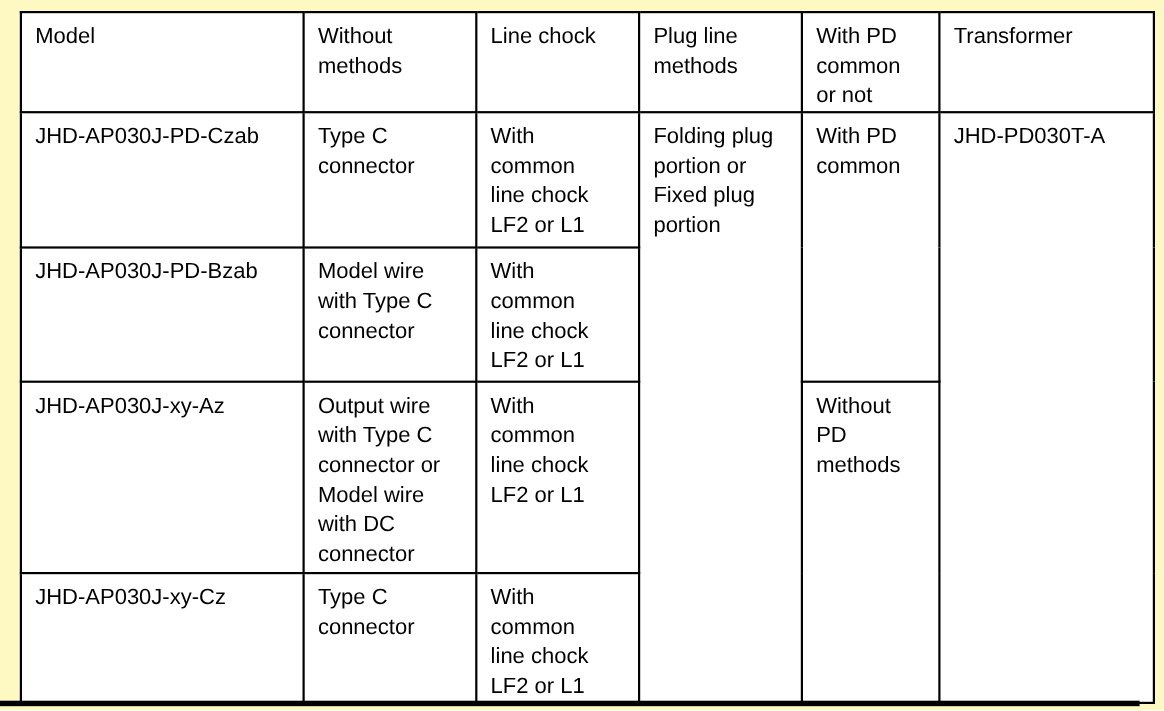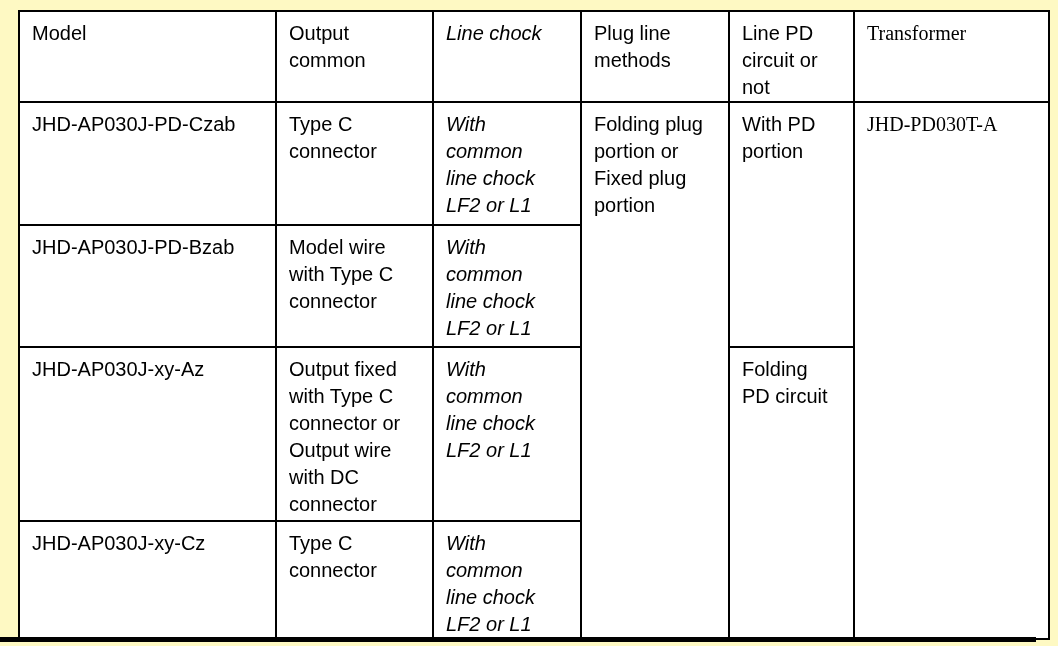--- a/index.html
+++ b/index.html
@@ -33,25 +33,25 @@
     text-align: left;
     font-weight: normal;
     font-size: 20px;
     line-height: 27px;
     padding: 8px 10px 0 12px;
     color: #000000;
     background: #ffffff;
   }
   .inner { display: block; }
   .inner-output      { max-width: 118px; }
-  .inner-chock       { max-width: 108px; font-style: italic; }
+  .inner-chock       { max-width: 108px; }
   .inner-plug        { max-width: 122px; }
   .inner-pd          { max-width: 92px;  }
   .inner-model       { max-width: 240px; }
-  .inner-transformer { max-width: 178px; font-family: Liberation Serif, serif; }
+  .inner-transformer { max-width: 178px; }
   tr.row-header { height: 88px; }
   tr.row-1 { height: 123px; }
   tr.row-2 { height: 122px; }
   tr.row-3 { height: 174px; }
   tr.row-4 { height: 117px; padding-left: 21px; }
   .thick-rule {
     position: absolute;
     left: 0;
     top: 637px;
     width: 1036px;
@@ -72,30 +72,30 @@
       <col style="width:148px">
       <col style="width:125px">
       <col style="width:195px">
     </colgroup>
     <thead>
       <tr class="row-header">
         <th>
           <span class="inner inner-model">Model</span>
         </th>
         <th>
-          <span class="inner inner-output">Output common</span>
+          <span class="inner inner-output">Without methods</span>
         </th>
         <th>
           <span class="inner inner-chock">Line chock</span>
         </th>
         <th>
           <span class="inner inner-plug">Plug line methods</span>
         </th>
         <th>
-          <span class="inner inner-pd">Line PD circuit or not</span>
+          <span class="inner inner-pd">With PD common or not</span>
         </th>
         <th>
           <span class="inner inner-transformer">Transformer</span>
         </th>
       </tr>
     </thead>
     <tbody>
       <tr class="row-1">
         <td>
           <span class="inner inner-model">JHD-AP030J-PD-Czab</span>
@@ -103,21 +103,21 @@
         <td>
           <span class="inner inner-output">Type C connector</span>
         </td>
         <td>
           <span class="inner inner-chock">With common line chock LF2 or L1</span>
         </td>
         <td rowspan="4">
           <span class="inner inner-plug">Folding plug portion or Fixed plug portion</span>
         </td>
         <td rowspan="2">
-          <span class="inner inner-pd">With PD portion</span>
+          <span class="inner inner-pd">With PD common</span>
         </td>
         <td rowspan="4">
           <span class="inner inner-transformer">JHD-PD030T-A</span>
         </td>
       </tr>
       <tr class="row-2">
         <td>
           <span class="inner inner-model">JHD-AP030J-PD-Bzab</span>
         </td>
         <td>
@@ -125,27 +125,27 @@
         </td>
         <td>
           <span class="inner inner-chock">With common line chock LF2 or L1</span>
         </td>
       </tr>
       <tr class="row-3">
         <td>
           <span class="inner inner-model">JHD-AP030J-xy-Az</span>
         </td>
         <td>
-          <span class="inner inner-output">Output fixed with Type C connector or Output wire with DC connector</span>
+          <span class="inner inner-output">Output wire with Type C connector or Model wire with DC connector</span>
         </td>
         <td>
           <span class="inner inner-chock">With common line chock LF2 or L1</span>
         </td>
         <td rowspan="2">
-          <span class="inner inner-pd">Folding PD circuit</span>
+          <span class="inner inner-pd">Without PD methods</span>
         </td>
       </tr>
       <tr class="row-4">
         <td>
           <span class="inner inner-model">JHD-AP030J-xy-Cz</span>
         </td>
         <td>
           <span class="inner inner-output">Type C connector</span>
         </td>
         <td>

